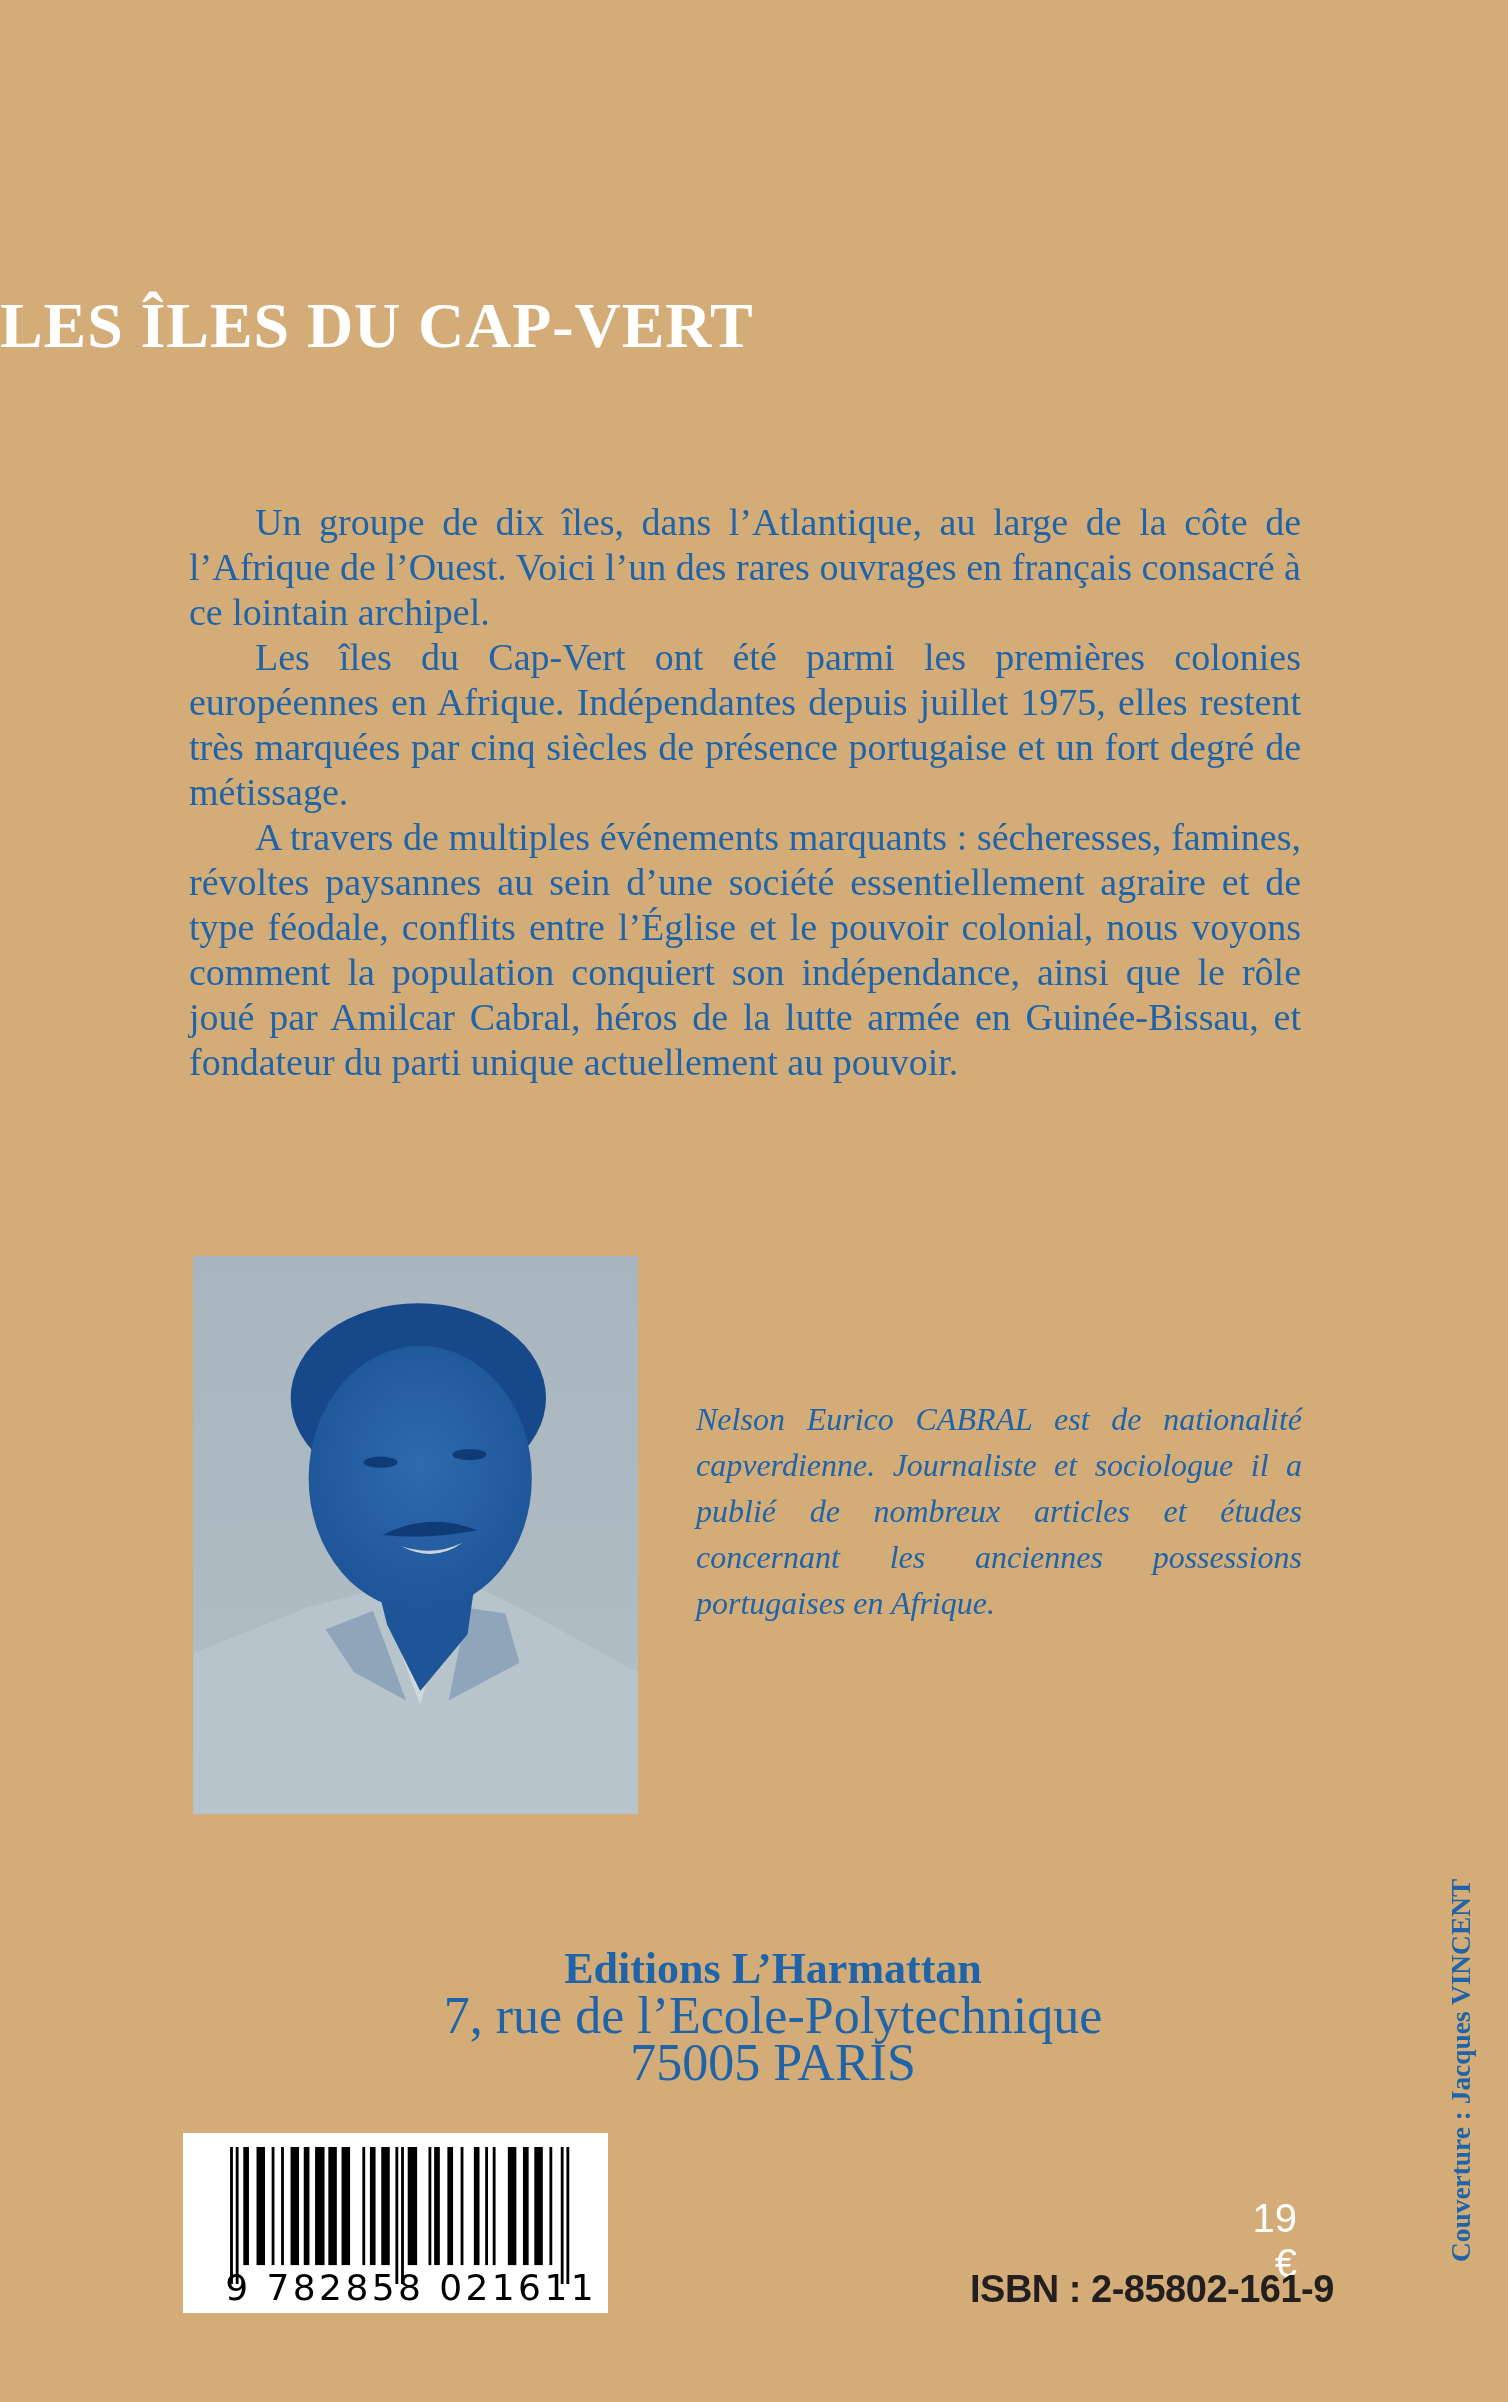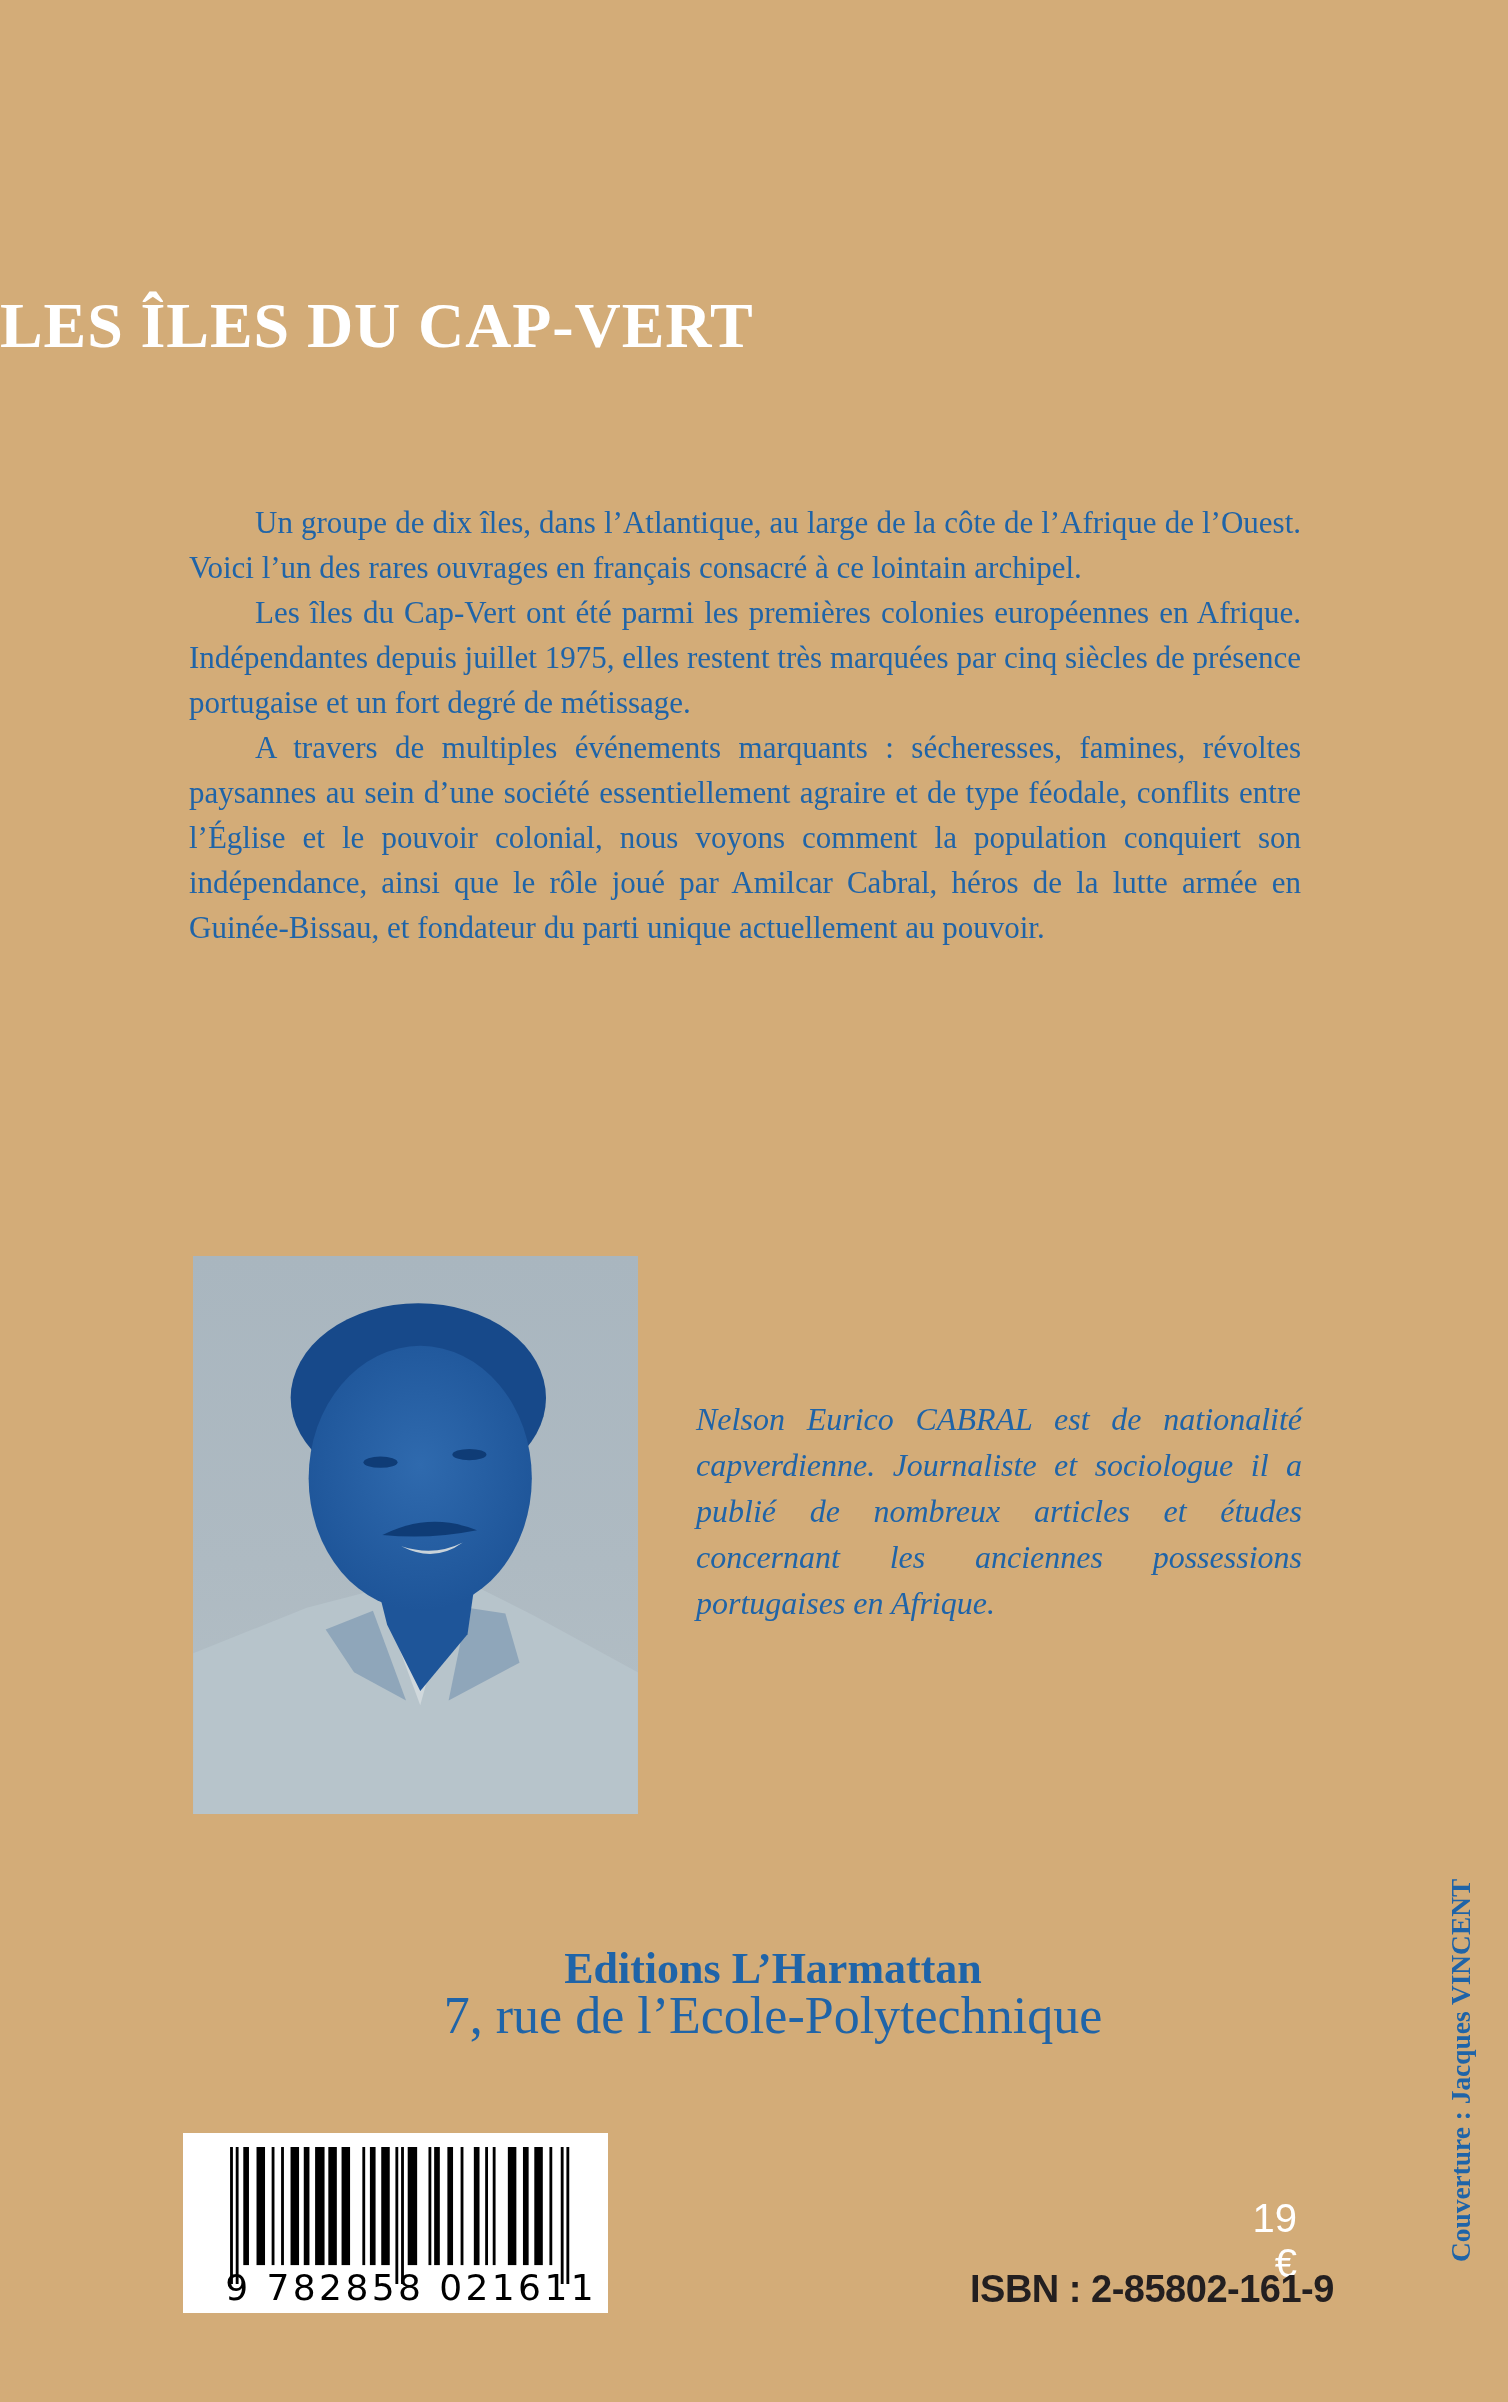--- a/index.html
+++ b/index.html
@@ -26,21 +26,21 @@
       letter-spacing: 0.9px;
       color: #FFFFFF;
       margin: 0;
     }
     .blurb {
       position: absolute;
       top: 500px;
       left: 189px;
       width: 1112px;
       font-family: "Liberation Serif", serif;
-      font-size: 31px;
+      font-size: 38px;
       line-height: 45px;
       text-align: justify;
       color: #1F64A8;
     }
     .blurb p {
       margin: 0;
       text-indent: 66px;
       hyphens: manual;
     }
     .photo {
@@ -188,20 +188,21 @@
 
     <path d="M220 307 Q255 318 285 303 Q255 325 220 307 Z" fill="#C9D3DA"></path>
   </svg>
 </div>
 
 <p class="bio">Nelson Eurico CABRAL est de na­tionalité capverdienne. Journaliste et sociologue il a publié de nom­breux articles et études concernant les anciennes possessions portugai­ses en Afrique.</p>
 
 <div class="publisher">
   <span class="pub-name">Editions L’Harmattan</span>
   <span class="pub-line">7, rue de l’Ecole-Polytechnique</span>
+  <span class="pub-line">75005 PARIS</span>
 </div>
 
 <div class="barcode-box">
   <div class="barcode-bars">
     <svg width="345" height="137" viewBox="0 0 365 145" xmlns="http://www.w3.org/2000/svg">
       <g fill="#000">
         <rect x="0" y="0" width="3" height="145"></rect>
         <rect x="6" y="0" width="3" height="145"></rect>
         <rect x="14" y="0" width="6" height="125"></rect>
         <rect x="28" y="0" width="9" height="125"></rect>

